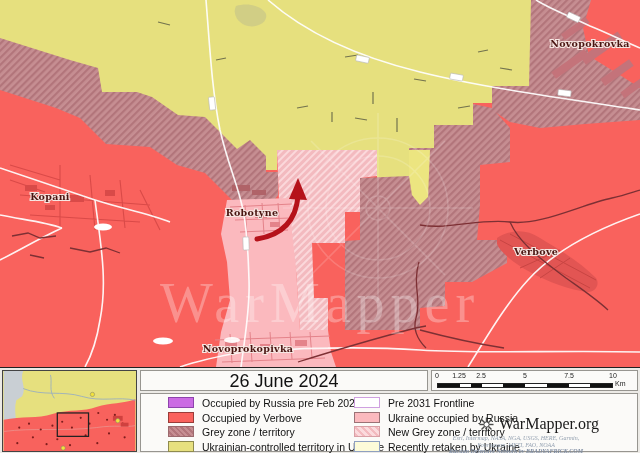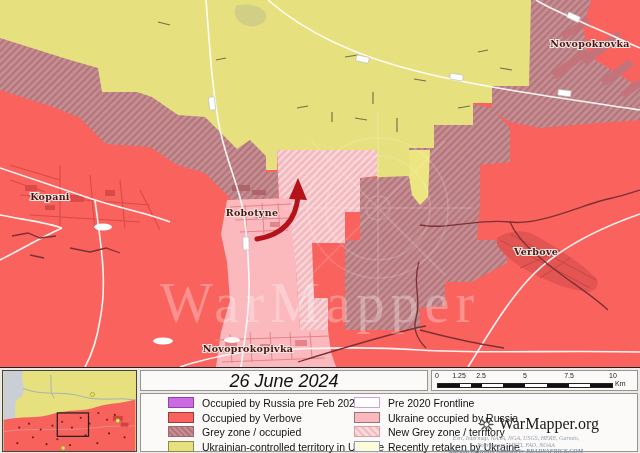--- a/index.html
+++ b/index.html
@@ -6,21 +6,21 @@
   .stage{position:relative;width:640px;height:453px;overflow:hidden;background:#fff;
          font-family:"Liberation Sans", sans-serif;}
   .stage *{box-sizing:border-box;}
   #mainmap{position:absolute;top:0;left:0;}
   
   .panel{position:absolute;left:0;top:367px;width:640px;height:86px;background:#eceae6;
          border-top:1px solid #222;}
   .inset-box{position:absolute;left:2px;top:2px;width:135px;height:82px;border:1px solid #444;background:#e6e07e;}
   .white-box{position:absolute;background:#fbfaf8;border:1px solid #979590;}
   .datebox{left:140px;top:2px;width:288px;height:21px;text-align:center;}
-  .datebox .date{font-size:18px;line-height:20px;color:#111;font-style:italic;}
+  .datebox .date{font-size:18px;line-height:20px;color:#111;}
   .scalebox{left:431px;top:2px;width:207px;height:21px;}
   .tick{position:absolute;top:1px;font-size:7px;color:#222;transform:translateX(-50%);}
   .kmunit{position:absolute;left:183px;top:9px;font-size:7px;color:#222;}
   .sbar{position:absolute;left:5px;top:12px;width:176px;height:5px;border:1px solid #222;display:flex;}
   .sbar div{height:100%;}
   .sb-b{background:#111;} .sb-w{background:#fff;}
   .legendbox{left:140px;top:25px;width:498px;height:59px;}
   .lrow{position:absolute;height:14px;}
   .sw{position:absolute;width:26px;height:11px;border:1px solid rgba(0,0,0,.38);}
   .sw-purple{background:#cb6be3;border-color:#8e44ad;}
@@ -288,30 +288,30 @@
       <div class="lrow" style="left:27px;top:3px">
         <span class="sw sw-purple"></span>
         <span class="llabel">Occupied by Russia pre Feb 2022</span>
       </div>
       <div class="lrow" style="left:27px;top:17.5px">
         <span class="sw sw-red"></span>
         <span class="llabel">Occupied by Verbove</span>
       </div>
       <div class="lrow" style="left:27px;top:32px">
         <span class="sw sw-greyzone"></span>
-        <span class="llabel">Grey zone / occupied</span>
+        <span class="llabel">Grey zone / territory</span>
       </div>
       <div class="lrow" style="left:27px;top:46.5px">
         <span class="sw sw-yellow"></span>
         <span class="llabel">Ukrainian-controlled territory in Ukraine</span>
       </div>
 
       <div class="lrow" style="left:213px;top:3px">
         <span class="sw sw-frontline"></span>
-        <span class="llabel">Pre 2020 Frontline</span>
+        <span class="llabel">Pre 2031 Frontline</span>
       </div>
       <div class="lrow" style="left:213px;top:17.5px">
         <span class="sw sw-pink"></span>
         <span class="llabel">Ukraine occupied by Russia</span>
       </div>
       <div class="lrow" style="left:213px;top:32px">
         <span class="sw sw-newgrey"></span>
         <span class="llabel">New Grey zone / territory</span>
       </div>
       <div class="lrow" style="left:213px;top:46.5px">

